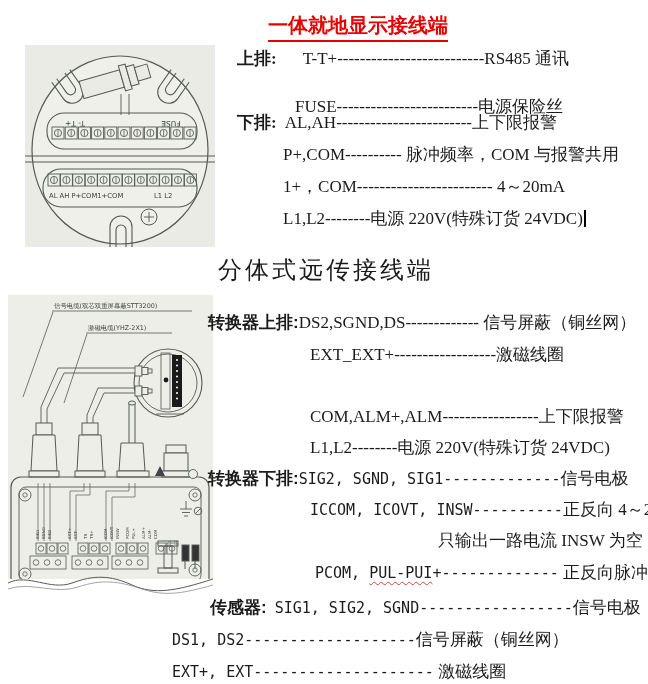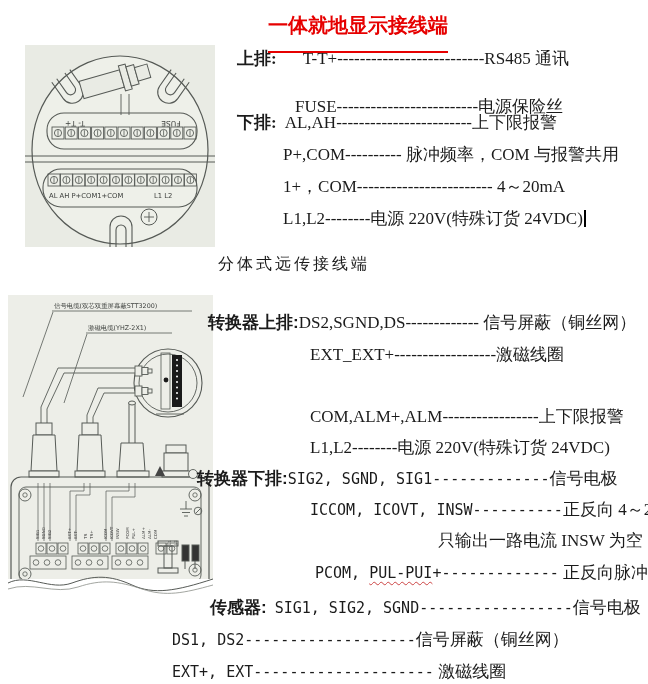--- a/index.html
+++ b/index.html
@@ -8,22 +8,22 @@
   .row{position:absolute;white-space:pre;font-size:17px;line-height:22px;}
   .b{font-weight:bold;}
   .heiti{font-family:"Liberation Sans","DejaVu Sans",sans-serif;font-weight:bold;}
   .g26{margin-right:26px;}
   .g8{margin-right:8px;margin-top:16px;}
   .g6{margin-right:0;}
   .mono{font-family:"DejaVu Sans Mono","Liberation Mono",monospace;font-size:15px;}
   .wavy{text-decoration:underline;text-decoration-style:wavy;text-decoration-color:#cc4444;
         text-decoration-thickness:1px;text-underline-offset:3px;}
   .title{position:absolute;left:268px;top:12px;font-size:20px;font-weight:bold;color:#e60000;
-         border-bottom:2px solid #e60000;padding-bottom:12px;white-space:pre;}
-  .h2{position:absolute;left:218px;top:254px;font-size:16px;letter-spacing:3px;white-space:pre;}
+         border-bottom:2px solid #e60000;padding-bottom:1px;white-space:pre;}
+  .h2{position:absolute;left:218px;top:254px;font-size:24px;letter-spacing:3px;white-space:pre;}
   .cursor{display:inline-block;width:2px;height:17px;background:#000;vertical-align:-3px;margin-left:1px;}
   .dgm{position:absolute;}
   svg text{font-family:"DejaVu Sans","Liberation Sans",sans-serif;}
 </style>
 </head>
 <body>
 
 <div class="page">
 
   <div class="title">一体就地显示接线端</div>
@@ -267,21 +267,21 @@
 
     <rect x="0" y="284" width="205" height="21" fill="#ffffff"></rect>
     <path d="M0,288 C 20,278 42,296 64,288 S 102,280 124,290 S 168,296 205,284" fill="none" stroke="#565a56" stroke-width="1"></path>
     <path d="M0,294 C 24,286 46,300 70,292 S 110,286 134,294 S 176,298 205,290" fill="none" stroke="#8a8e88" stroke-width="0.8"></path>
   </svg>
 
   <div class="row" style="left:208px;top:312px"><span class="heiti g6">转换器上排:</span><span>DS2,SGND,DS</span><span>-------------</span><span> 信号屏蔽（铜丝网）</span></div>
   <div class="row" style="left:310px;top:344px"><span>EXT_EXT+</span><span>------------------</span><span>激磁线圈</span></div>
   <div class="row" style="left:310px;top:406px"><span>COM,ALM+,ALM</span><span>-----------------</span><span>上下限报警</span></div>
   <div class="row" style="left:310px;top:437px"><span>L1,L2</span><span>--------</span><span>电源 220V(特殊订货 24VDC)</span></div>
-  <div class="row" style="left:197px;top:468px"><span class="heiti g6">转换器下排:</span><span class="mono">SIG2, SGND, SIG1</span><span class="mono">-------------</span><span>信号电极</span></div>
+  <div class="row" style="left:208px;top:468px"><span class="heiti g6">转换器下排:</span><span class="mono">SIG2, SGND, SIG1</span><span class="mono">-------------</span><span>信号电极</span></div>
   <div class="row" style="left:310px;top:499px"><span class="mono">ICCOM, ICOVT, INSW</span><span class="mono">----------</span><span>正反向 4～20Ma</span></div>
   <div class="row" style="left:438px;top:530px"><span>只输出一路电流 INSW 为空</span></div>
   <div class="row" style="left:315px;top:562px"><span class="mono">PCOM, </span><span class="mono wavy">PUL-PUI</span><span class="mono">+</span><span class="mono">-------------</span><span> 正反向脉冲频率</span></div>
   <div class="row" style="left:210px;top:597px"><span class="heiti g8">传感器:</span><span class="mono">SIG1, SIG2, SGND</span><span class="mono">-----------------</span><span>信号电极</span></div>
   <div class="row" style="left:172px;top:629px"><span class="mono">DS1, DS2</span><span class="mono">-------------------</span><span>信号屏蔽（铜丝网）</span></div>
   <div class="row" style="left:172px;top:661px"><span class="mono">EXT+, EXT</span><span class="mono">--------------------</span><span> 激磁线圈</span></div>
 
 </div>
 
 </body></html>

